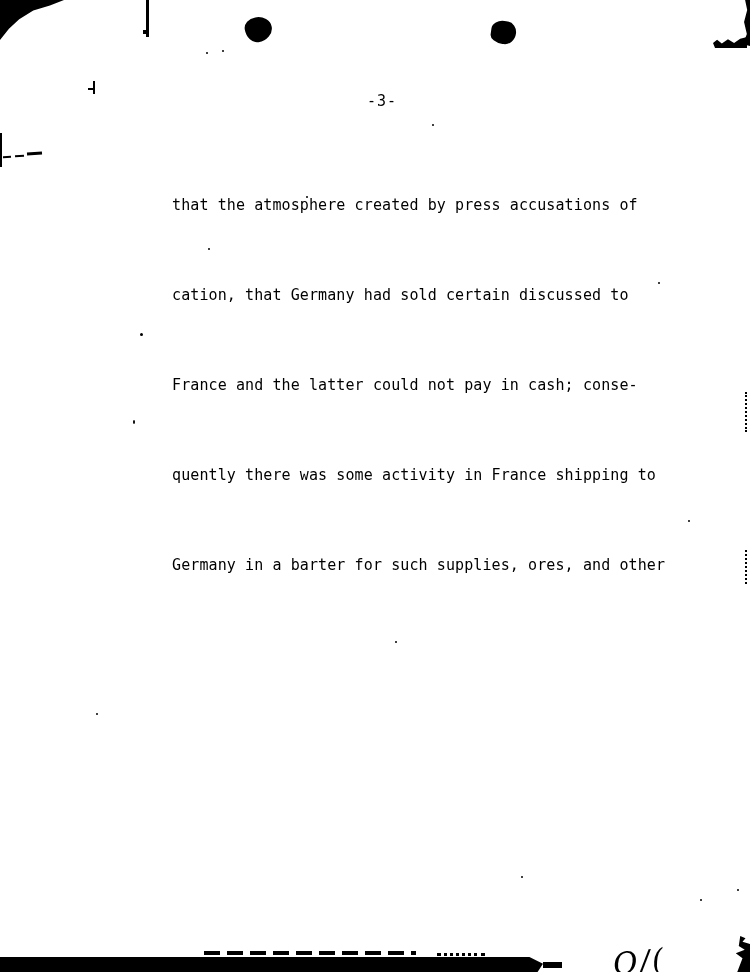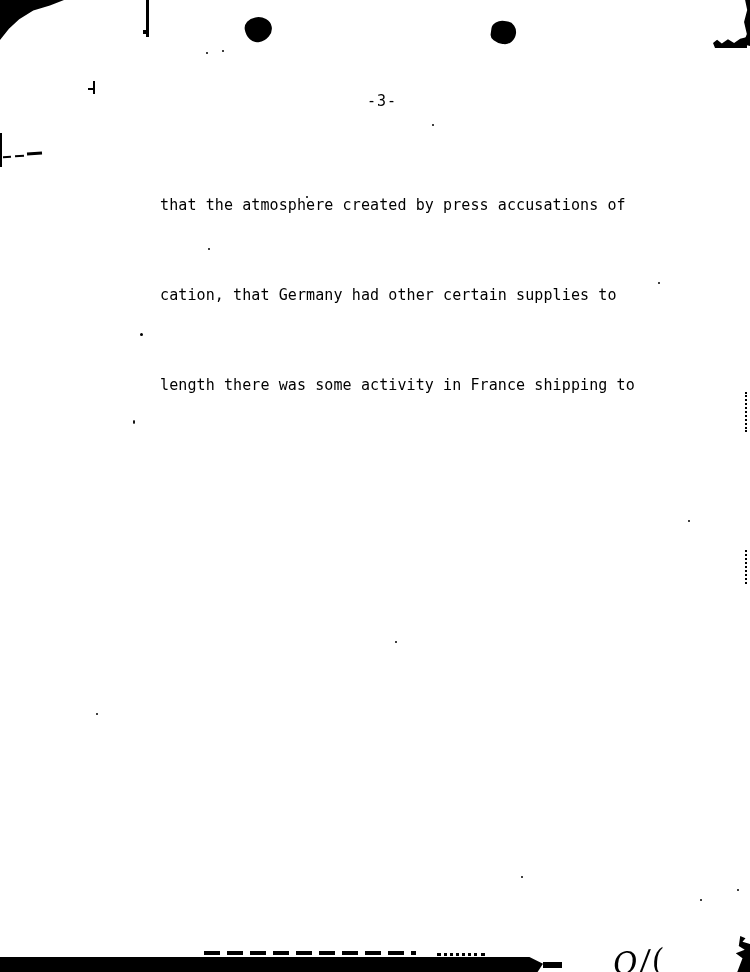--- a/index.html
+++ b/index.html
@@ -34,21 +34,21 @@
   .text-block {
     position: absolute;
     top: 130px;
     left: 160px;
     width: 540px;
     font-size: 15px;
     line-height: 30px;
     letter-spacing: 0.1px;
     white-space: pre;
   }
-  .line { height: 30px; }
+  .line { height: 30px; margin-left: 12px; }
 
   
   .artifact { position: absolute; background: #000; }
 
   .corner-triangle {
     left: 0; top: 0; width: 64px; height: 40px;
     clip-path: polygon(0 0, 100% 0, 78% 14%, 52% 26%, 30% 48%, 14% 72%, 0 100%);
   }
   .pen-line-top { left: 146px; top: 0; width: 3px; height: 37px; }
   .pen-line-nub { left: 143px; top: 30px; width: 3px; height: 4px; }
@@ -138,22 +138,24 @@
   <div class="artifact dash-c"></div>
   <div class="artifact margin-mark-v"></div>
   <div class="artifact margin-mark-h"></div>
   <div class="edge-dots edge-dots-1"></div>
   <div class="edge-dots edge-dots-2"></div>
 
   <div class="typewriter page-number">-3-</div>
 
   <div class="typewriter text-block">
     <div class="line">that the atmosphere created by press accusations of</div>
-    <div class="line">cation, that Germany had other certain supplies to</div>
-    <div class="line">length there was some activity in France shipping to</div>
+    <div class="line">cation, that Germany had sold certain discussed to</div>
+    <div class="line">France and the latter could not pay in cash; conse-</div>
+    <div class="line">quently there was some activity in France shipping to</div>
+    <div class="line">Germany in a barter for such supplies, ores, and other</div>
     
     
     
     
     
     
     
     
   </div>
 

